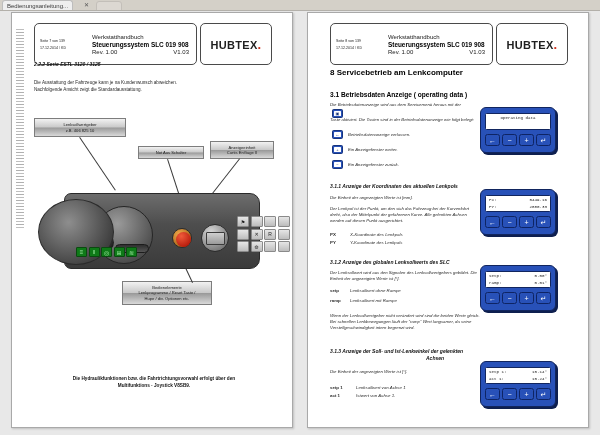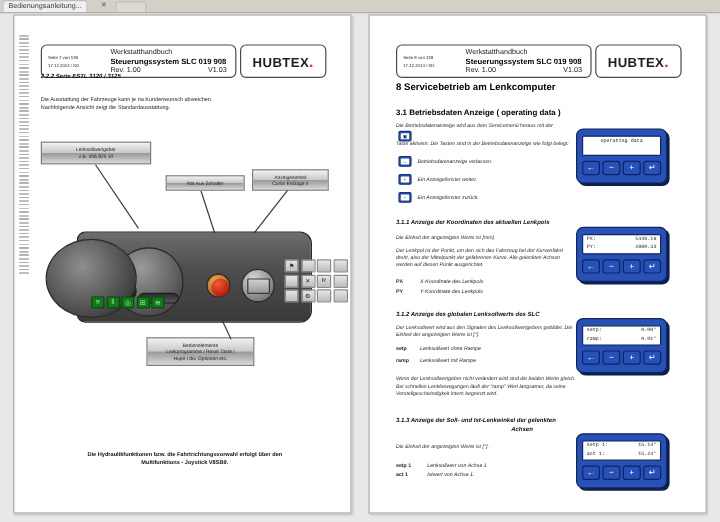--- a/index.html
+++ b/index.html
@@ -73,22 +73,22 @@
       #ffffff 1.5px, #ffffff 3px,
       #6f6f6f 3px, #6f6f6f 4.2px,
       #ffffff 4.2px, #ffffff 6px
     );
     opacity: .55;
   }
 
   
   .doc-head {
     position: absolute;
-    left: 22px; top: 24px;
-    width: 238px; height: 28px;
+    left: 22px; top: 10px;
+    width: 238px; height: 42px;
     display: flex;
   }
   .doc-head-main {
     flex: 1 1 auto;
     border: 1px solid #4a4a4a;
     border-radius: 5px;
     display: flex;
     padding: 2px 3px;
   }
   .doc-head-meta {

